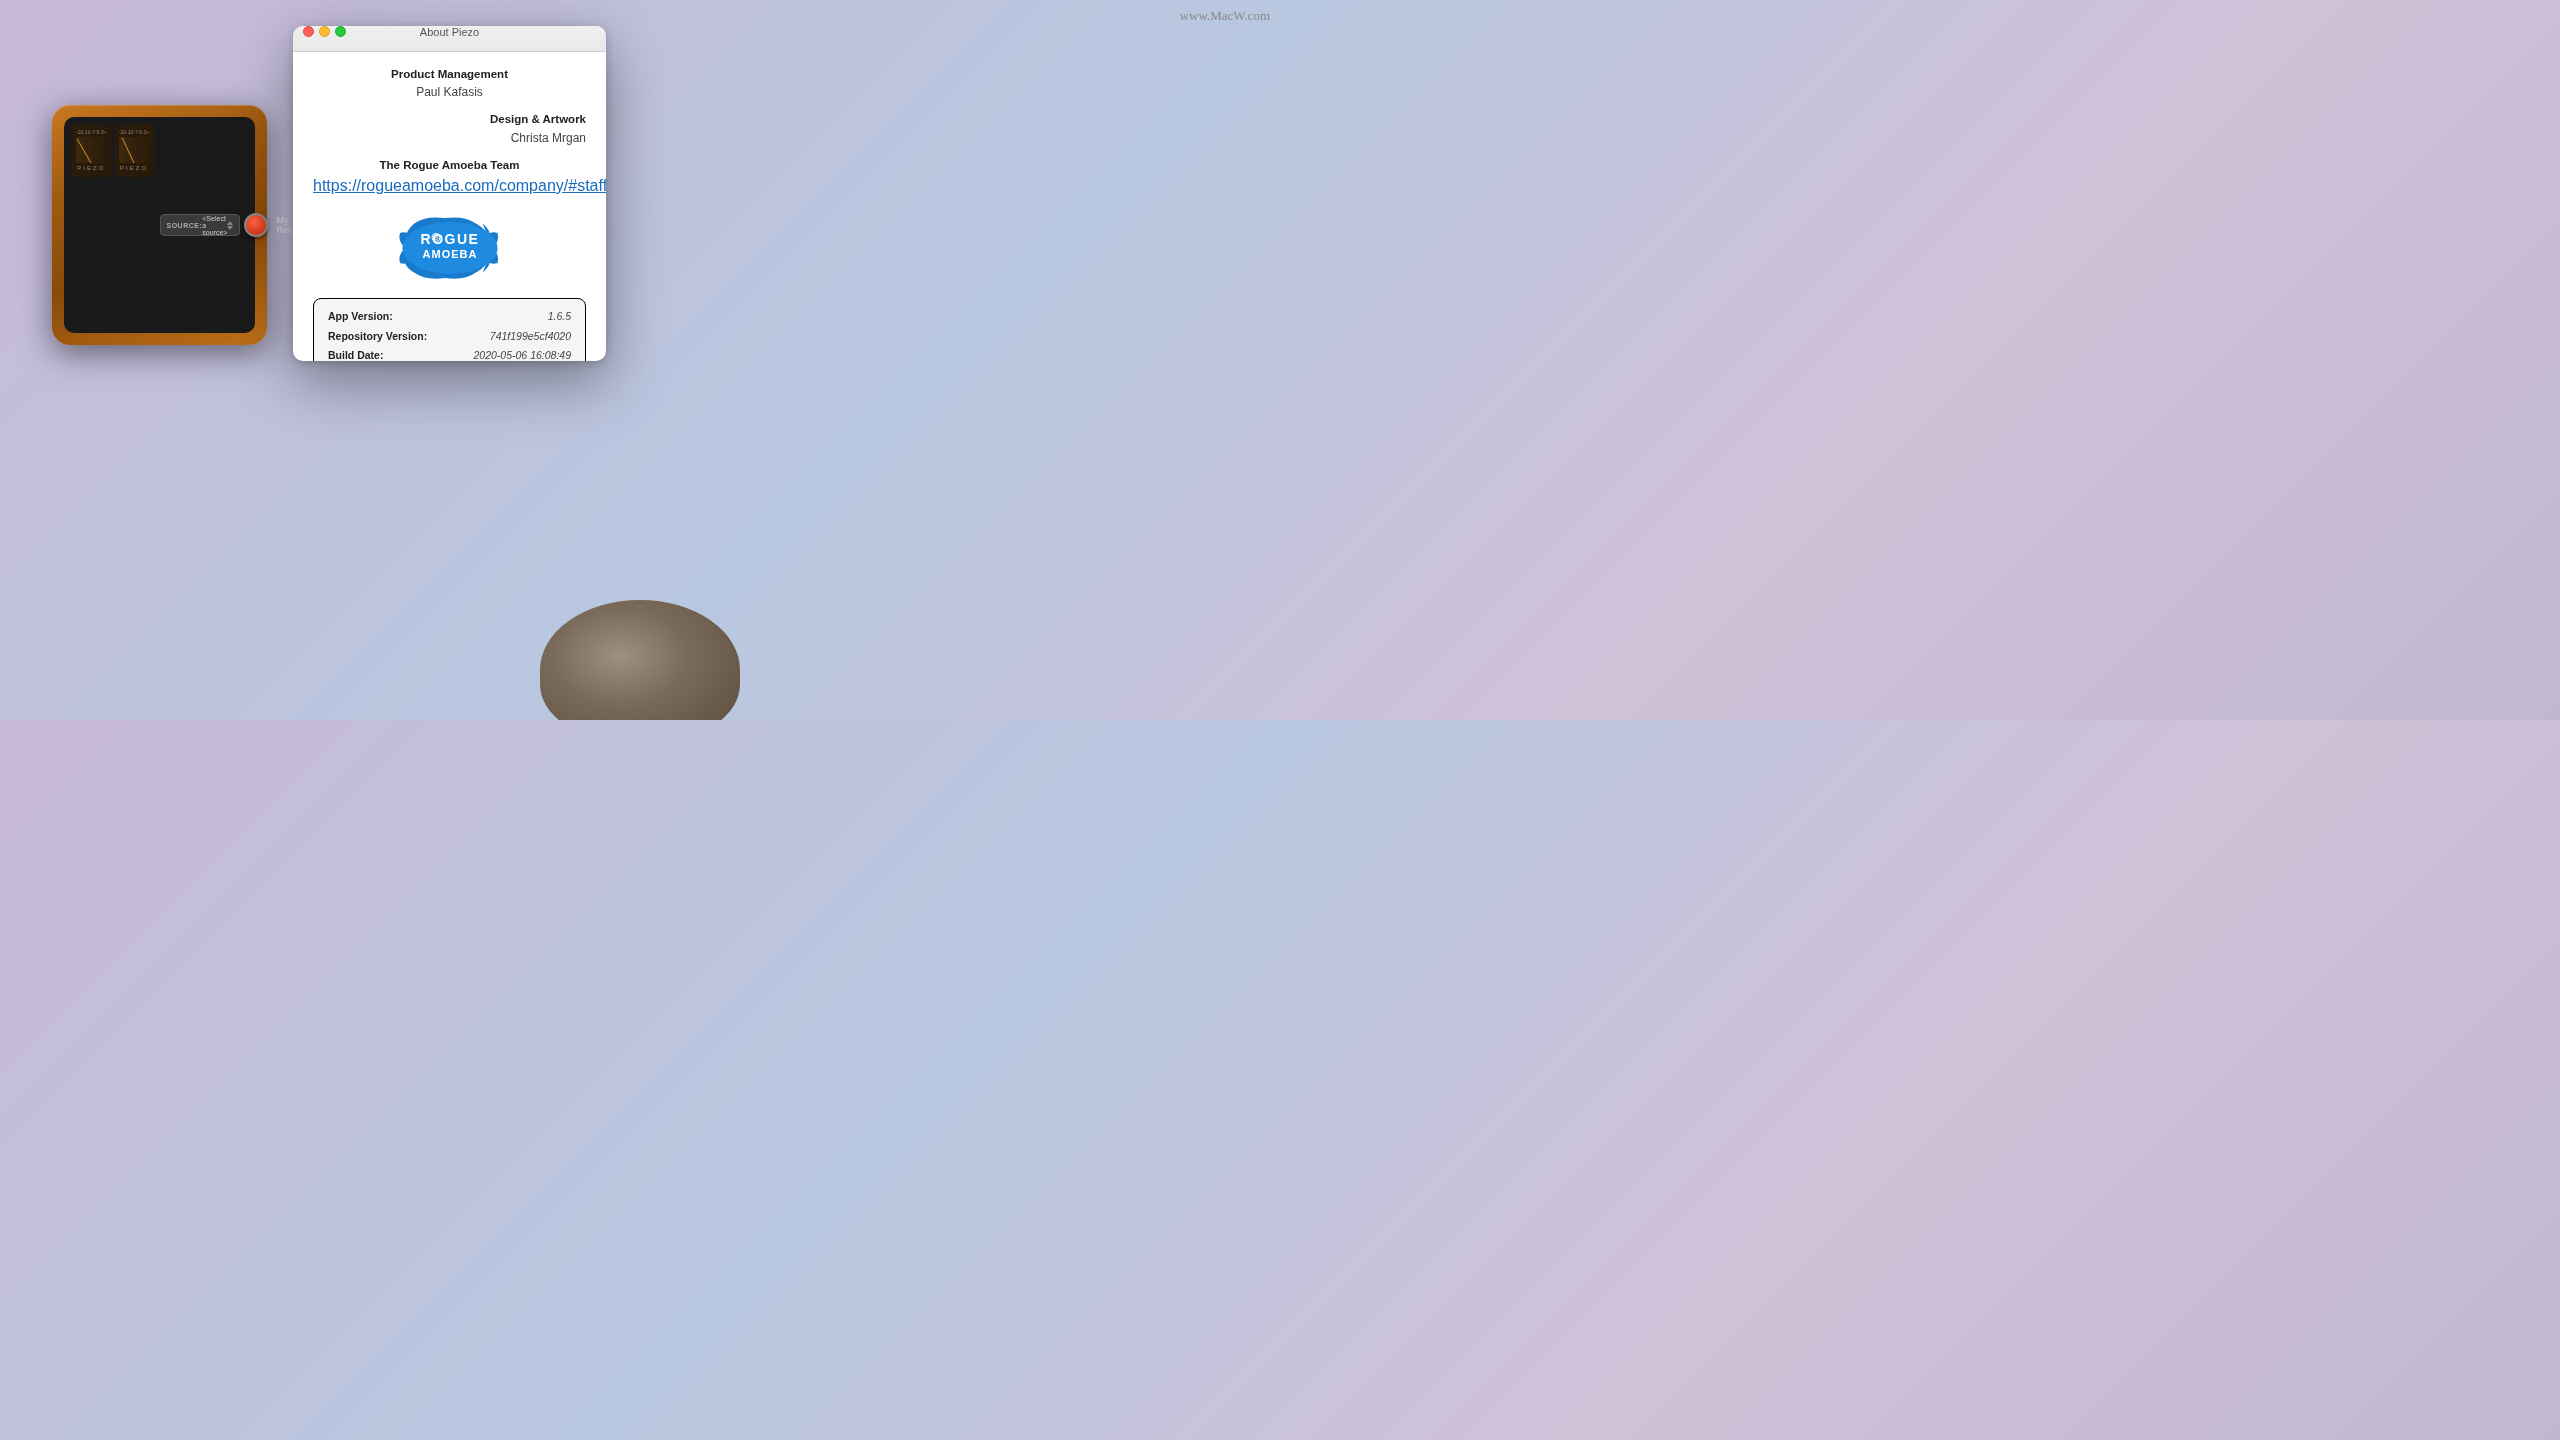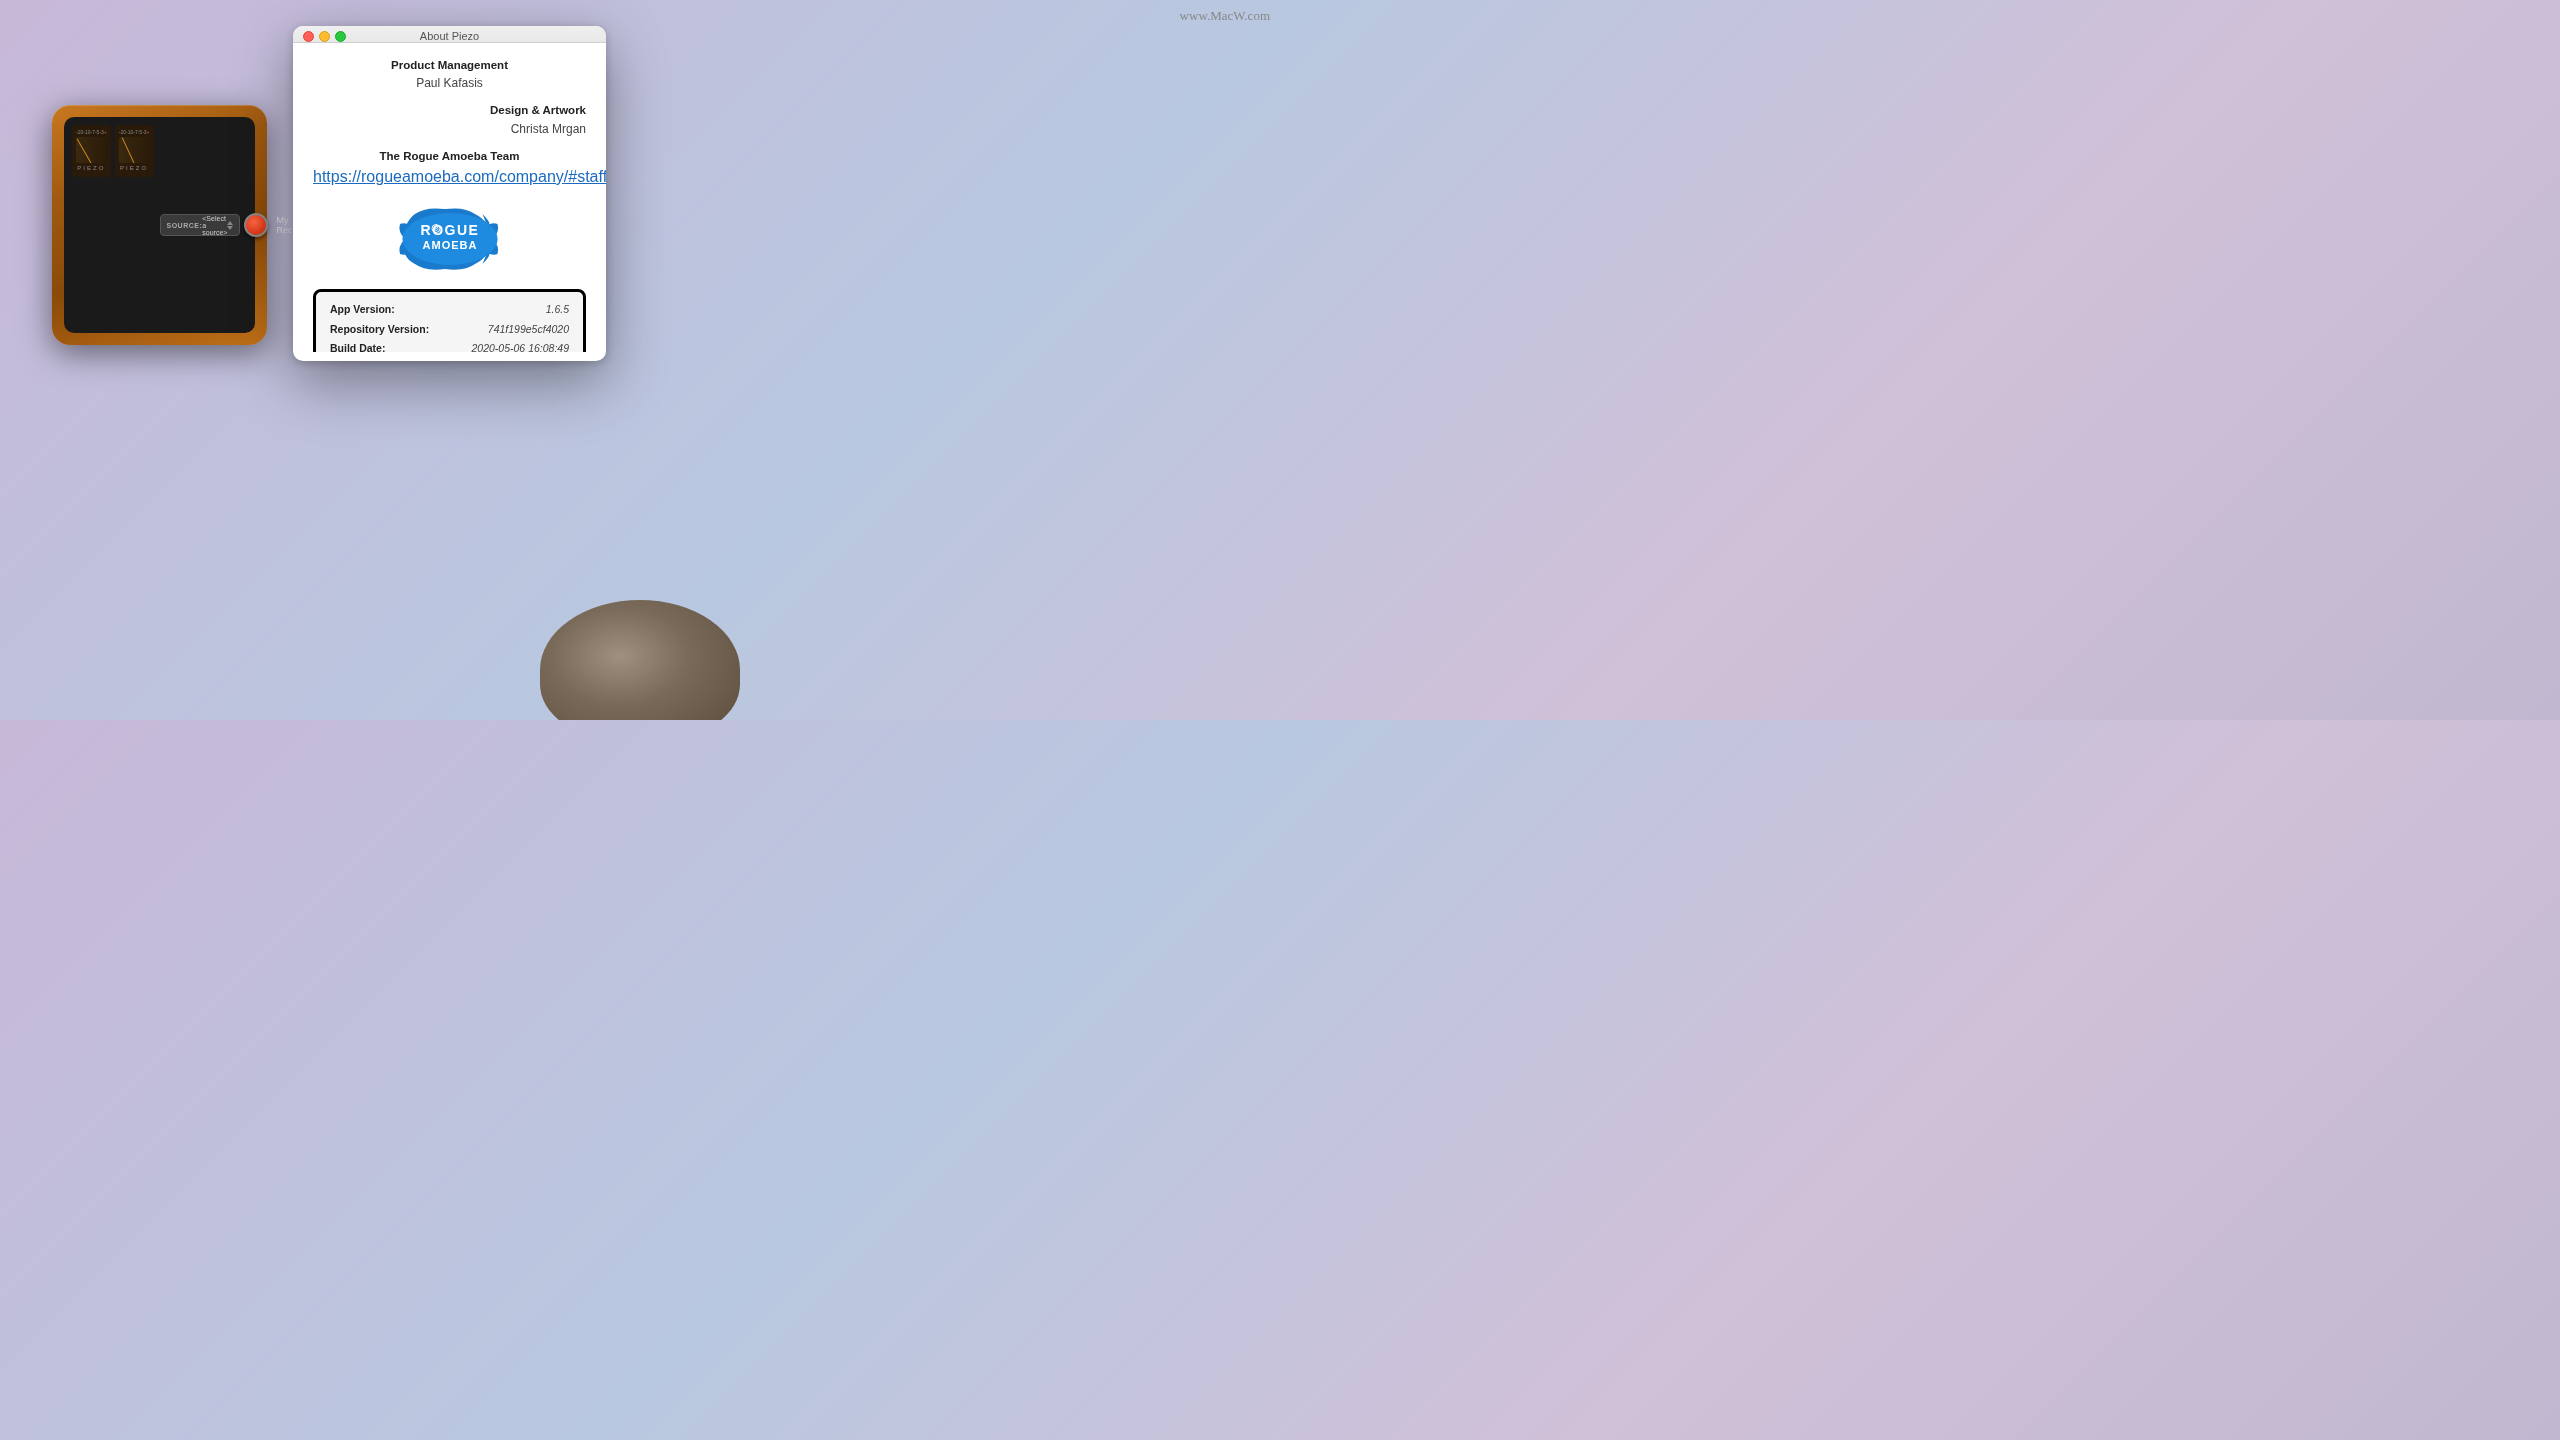--- a/index.html
+++ b/index.html
@@ -219,23 +219,23 @@
       height: 335px;
       background: #fff;
       border-radius: 10px;
       box-shadow: 0 20px 60px rgba(0,0,0,0.4), 0 2px 8px rgba(0,0,0,0.2);
       overflow: hidden;
       z-index: 10;
     }
 
     .window-titlebar {
       background: linear-gradient(to bottom, #f0f0f0, #e8e8e8);
-      height: 17px;
-      display: flex;
-      align-items: flex-end;
+      height: 26px;
+      display: flex;
+      align-items: flex-start;
       padding: 0 10px;
       border-bottom: 1px solid #d0d0d0;
       position: relative;
     }
 
     .window-title {
       position: absolute;
       left: 50%;
       transform: translateX(-50%);
       font-size: 11px;
@@ -285,21 +285,21 @@
       font-size: 16px;
     }
 
     .rogue-amoeba-logo {
       margin: 14px auto;
       display: block;
     }
 
     .version-box {
       background: #f5f5f5;
-      border: 3px solid #000000;
+      border: 1px solid #000000;
       border-radius: 8px;
       padding: 10px 14px;
       text-align: left;
       font-size: 10.5px;
       color: #333;
       margin: 10px 0;
     }
 
     .version-row {
       display: flex;

